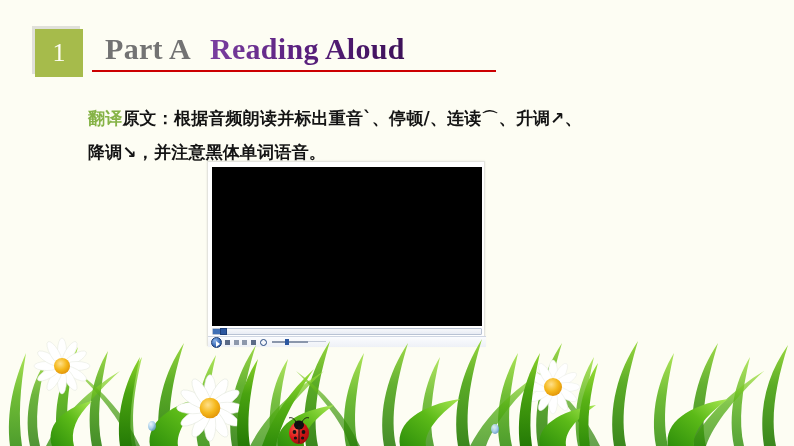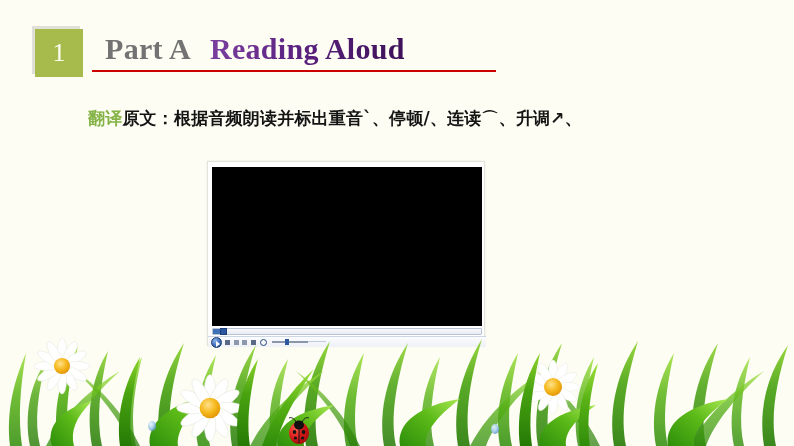--- a/index.html
+++ b/index.html
@@ -252,20 +252,21 @@
 
     <div class="title-row">
       <span class="title-part">Part A</span><span class="title-main">Reading Aloud</span>
     </div>
 
     <div class="title-rule"></div>
   </div>
 
   <div class="body-text">
     <span class="hl">翻译</span><span>原文：根据音频朗读并标出重音`、停顿/、连读⌒、升调↗、</span><br>
+    <span>降调↘，并注意黑体单词语音。</span>
   </div>
 
   <div class="player">
 
     <div class="player-video"></div>
 
     <div class="player-seek">
       <div class="seek-fill"></div>
       <div class="seek-thumb"></div>
     </div>

